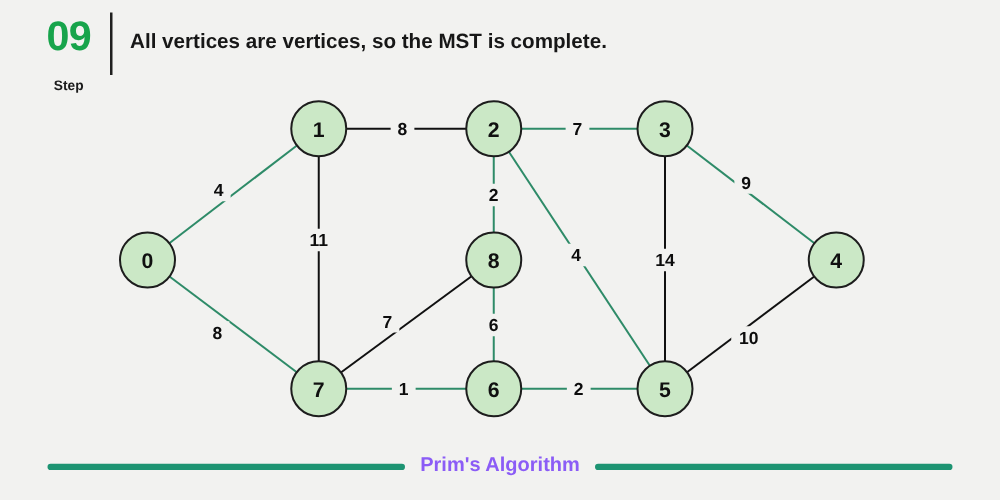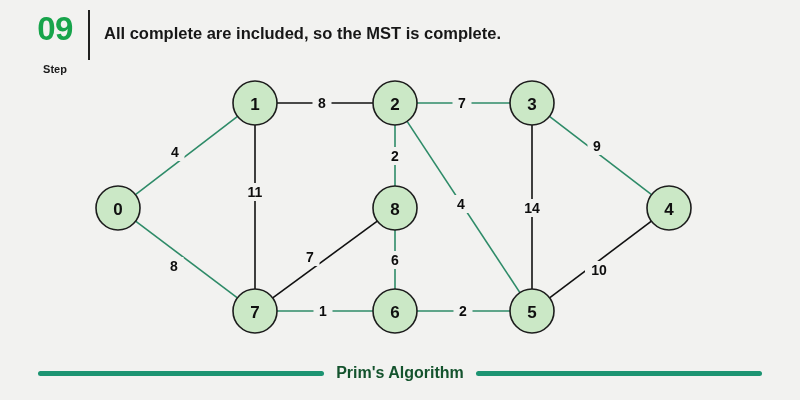--- a/index.html
+++ b/index.html
@@ -120,36 +120,36 @@
     height: 5px;
     background: #1d9472;
     border-radius: 3px;
     flex: 0 0 auto;
   }
   .footer-rule.left  { width: 286px; margin-right: 12px; }
   .footer-rule.right { width: 286px; margin-left: 12px; }
   .footer-title {
     font-size: 16px;
     font-weight: bold;
-    color: #14532d;
+    color: #8b5cf6;
     white-space: nowrap;
   }
 </style>
 </head>
 <body>
 
 <div id="stage">
 
   <div class="header">
     <div class="step-block">
       <div class="step-number">09</div>
       <div class="step-word">Step</div>
     </div>
     <div class="header-divider"></div>
-    <div class="header-title">All complete are included, so the MST is complete.</div>
+    <div class="header-title">All vertices are vertices, so the MST is complete.</div>
   </div>
 
   <svg id="graph" viewBox="0 0 800 400">
     <g id="edges-layer">
         <line x1="135.46139116005784" y1="194.61718195761992" x2="237.53860883994216" y2="116.3828180423801" class="edge-line edge-mst"></line>
         <line x1="135.58458546163214" y1="221.22052775582563" x2="237.41541453836786" y2="297.77947224417437" class="edge-line edge-mst"></line>
         <line x1="277" y1="103" x2="373" y2="103" class="edge-line edge-normal"></line>
         <line x1="255" y1="125" x2="255" y2="289" class="edge-line edge-normal"></line>
         <line x1="417" y1="103" x2="510" y2="103" class="edge-line edge-mst"></line>
         <line x1="395" y1="125" x2="395" y2="186" class="edge-line edge-mst"></line>

